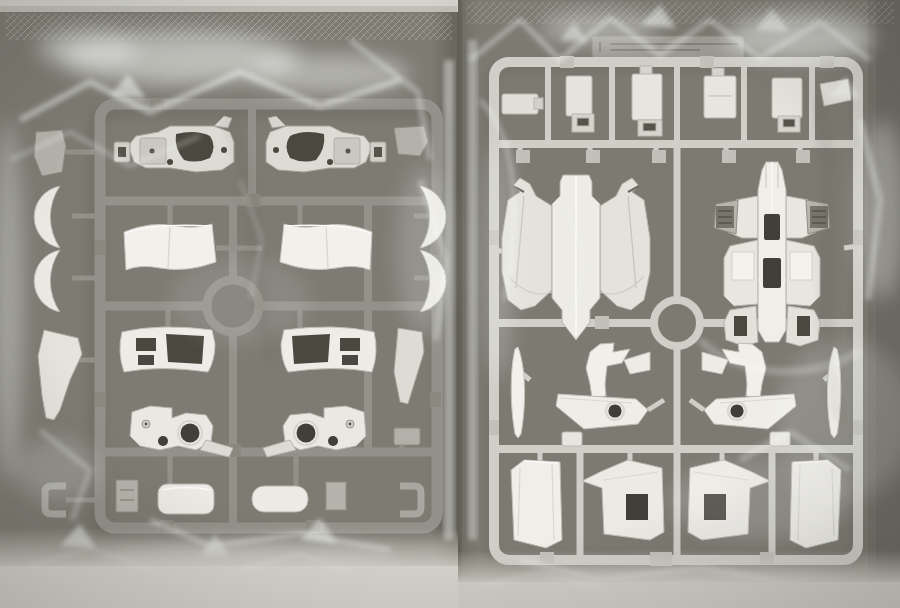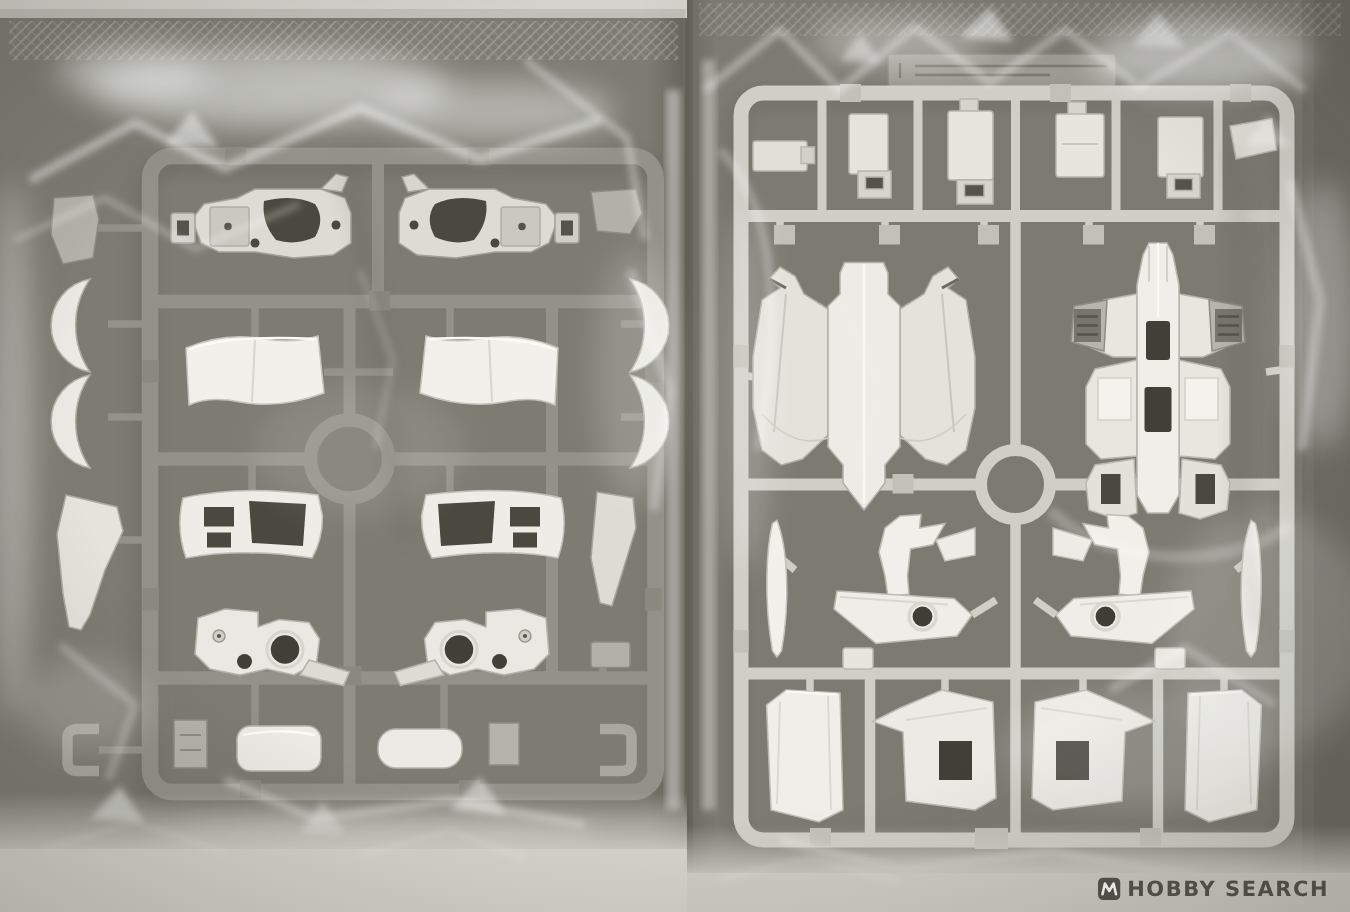--- a/index.html
+++ b/index.html
@@ -389,22 +389,13 @@
   <rect x="0" y="566" width="458" height="42" fill="#d5d4cc"></rect>
   <rect x="458" y="550" width="442" height="36" fill="url(#fadeR)"></rect>
   <rect x="458" y="582" width="442" height="26" fill="#cfcec6"></rect>
   <g filter="url(#b2)" stroke="#ffffff" fill="none" opacity="0.5">
     <path d="M30,566 L90,548 L150,568 M480,586 L540,572 L600,588 M240,570 L300,554 L350,572"></path>
   </g>
 
   <rect x="0" y="0" width="900" height="608" fill="url(#vig)"></rect>
 </svg>
 
-  <div class="watermark">
-    <span class="wm-icon">
-      <svg width="15" height="15" viewBox="0 0 15 15">
-        <rect x="0" y="0" width="15" height="15" rx="3.5" fill="#3c3c36"></rect>
-        <path d="M3,11.2 L4.6,4 L7.5,9 L10.4,4 L12,11.2" fill="none" stroke="#efeee8" stroke-width="1.7" stroke-linejoin="round" stroke-linecap="round"></path>
-      </svg>
-    </span>
-    <span class="wm-text">HOBBY SEARCH</span>
-  </div>
 </div>
 
 </body></html>

